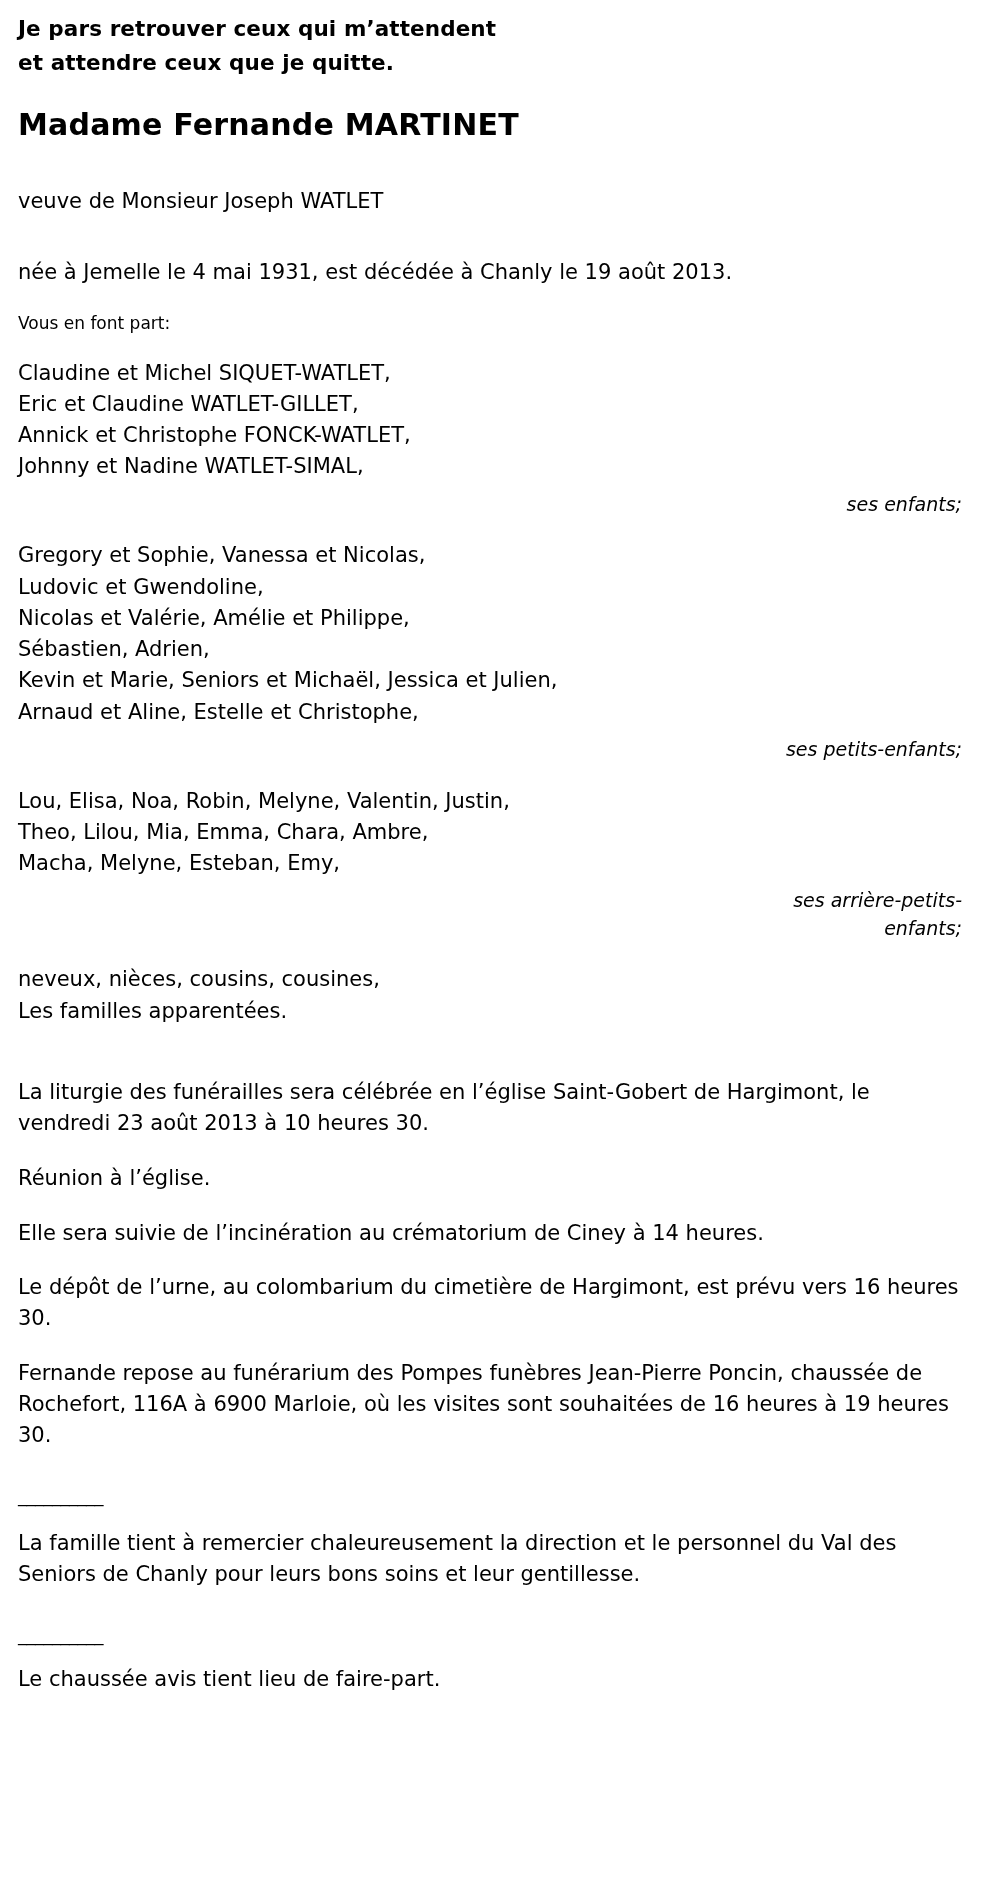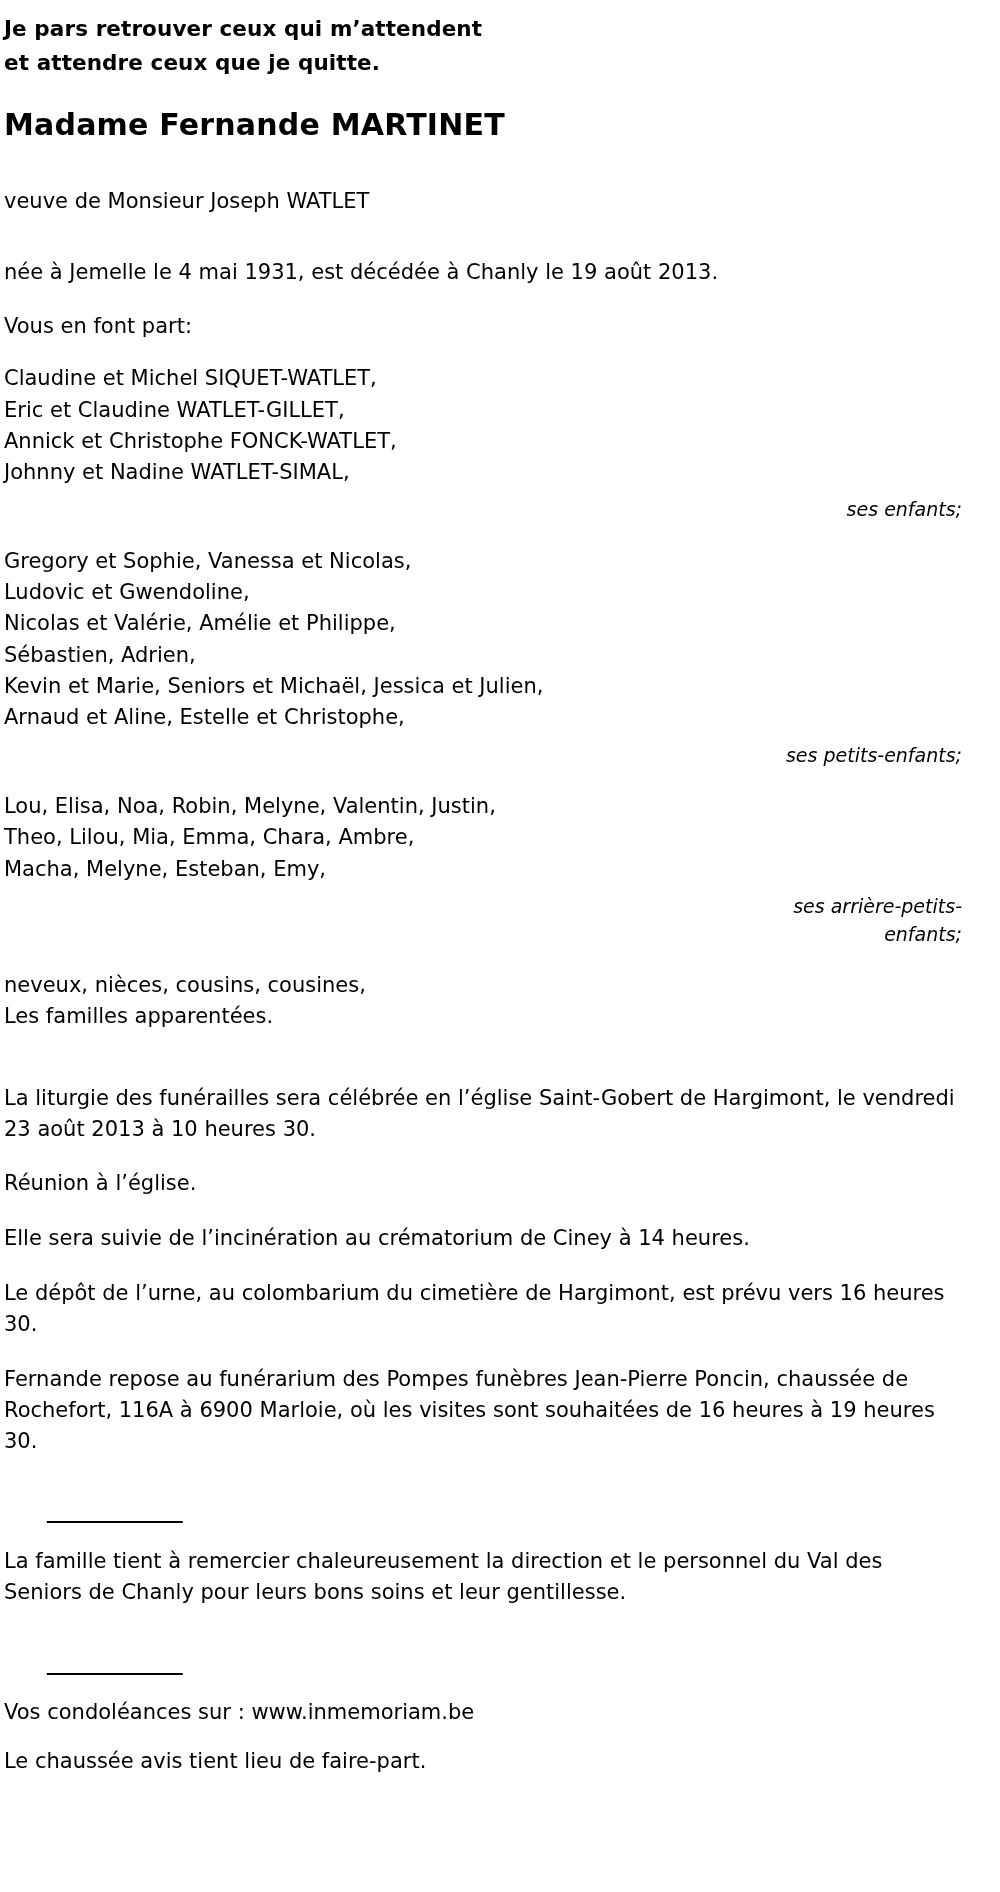--- a/index.html
+++ b/index.html
@@ -10,21 +10,21 @@
   body {
     width: 1000px;
     min-height: 1892px;
     font-family: "DejaVu Sans", "Liberation Sans", sans-serif;
     color: #000000;
   }
   .page {
     width: 972px;
     min-height: 1892px;
     box-sizing: border-box;
-    padding: 12px 10px 10px 4px;
+    padding: 12px 10px 10px 18px;
     position: relative;
   }
   .epitaph {
     font-size: 21.5px;
     font-weight: bold;
     line-height: 1.56;
     letter-spacing: 0.1px;
     margin: 0 0 0 0;
   }
   .epitaph div {
@@ -41,21 +41,21 @@
     font-size: 21px;
     margin: 44px 0 0 0;
     line-height: 1.4;
   }
   .born {
     font-size: 21px;
     margin: 42px 0 0 0;
     line-height: 1.4;
   }
   .announce {
-    font-size: 21px;
+    font-size: 17px;
     margin: 24px 0 0 0;
     line-height: 1.4;
   }
   .group {
     margin-top: 22px;
   }
   .group .line {
     font-size: 21px;
     line-height: 1.49;
     white-space: pre;
@@ -82,25 +82,24 @@
   .para {
     font-size: 21px;
     line-height: 1.47;
     margin-top: 24px;
     max-width: 990px;
   }
   .para.first {
     margin-top: 50px;
   }
   .sep {
-    font-size: 28px;
+    font-size: 18px;
     line-height: 1.2;
     margin-top: 34px;
     letter-spacing: -0.5px;
-    margin-left: 43px;
   }
   .after-sep {
     margin-top: 22px;
   }
   .tight {
     margin-top: 18px;
   }
 </style>
 </head>
 <body>
@@ -158,16 +157,15 @@
   <div class="para">Elle sera suivie de l’incinération au crématorium de Ciney à 14 heures.</div>
   <div class="para">Le dépôt de l’urne, au colombarium du cimetière de Hargimont, est prévu vers 16 heures 30.</div>
   <div class="para">Fernande repose au funérarium des Pompes funèbres Jean-Pierre Poncin, chaussée de Rochefort, 116A à 6900 Marloie, où les visites sont souhaitées de 16 heures à 19 heures 30.</div>
 
   <div class="sep">__________</div>
 
   <div class="para after-sep">La famille tient à remercier chaleureusement la direction et le personnel du Val des Seniors de Chanly pour leurs bons soins et leur gentillesse.</div>
 
   <div class="sep">__________</div>
 
-  <div class="para after-sep">Vos condoléances sur : www.inmemoriam.be</div>
   <div class="para tight">Le chaussée avis tient lieu de faire-part.</div>
 
 </div>
 
 </body></html>

